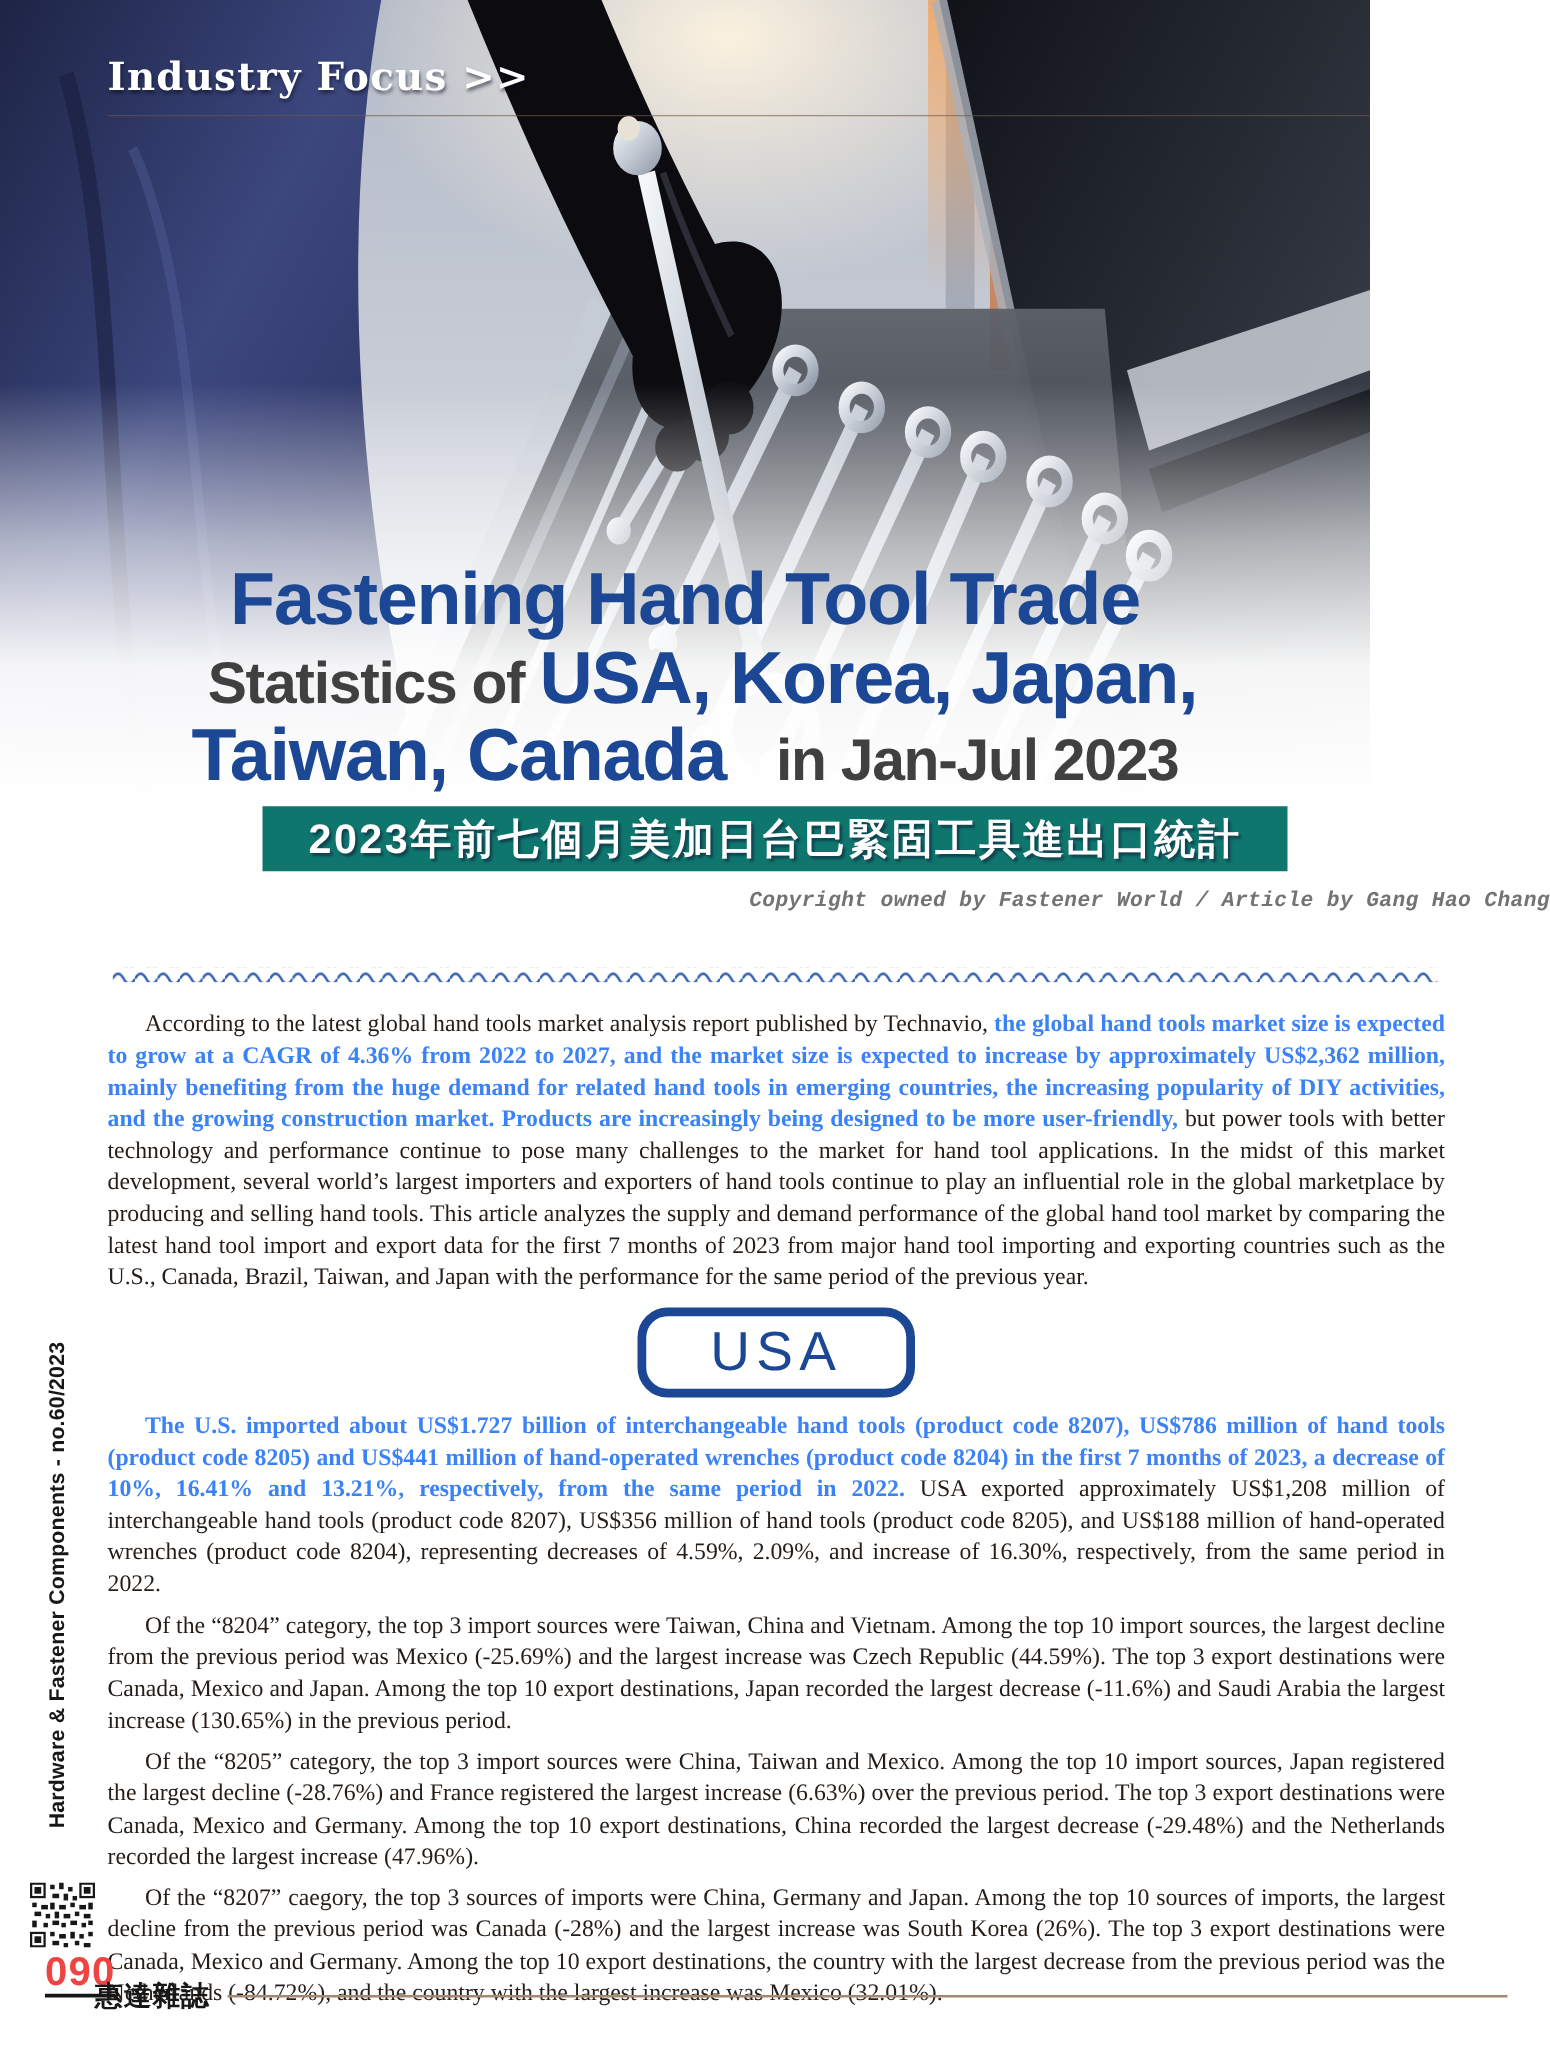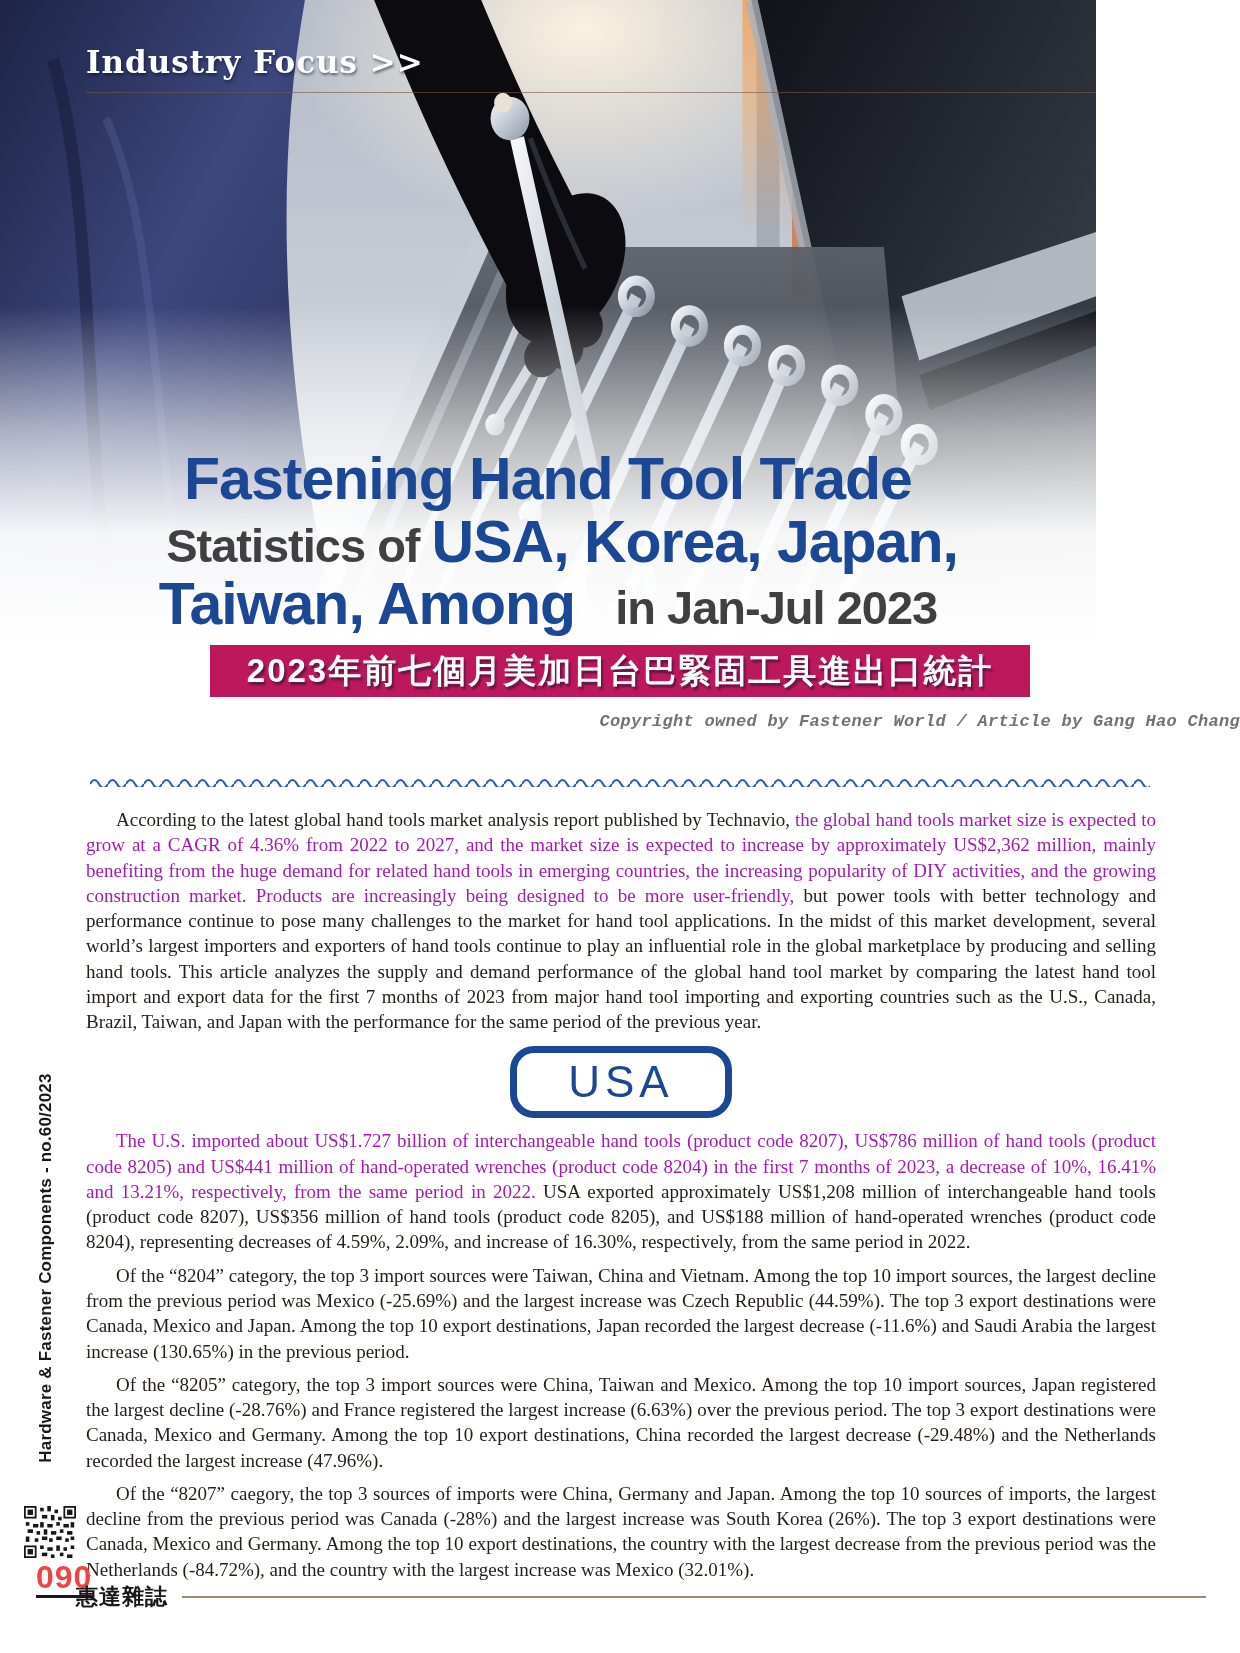--- a/index.html
+++ b/index.html
@@ -22,38 +22,38 @@
   .headline{
     position:absolute;left:0;right:0;bottom:4px;text-align:center;
     font-family:"Liberation Sans", sans-serif;font-weight:bold;line-height:1.06;
     letter-spacing:-1px;
   }
   .headline .row{display:block;}
   .t-blue{color:#1c4795;font-size:59px;}
   .t-dark{color:#404040;font-size:47px;margin-left:28px;}
   
   .zh-banner{
-    width:820px;height:52px;margin:5px auto 0 auto;background:#be185d;
+    width:820px;height:52px;margin:5px auto 0 auto;background:#0f766e;
     display:flex;align-items:center;justify-content:center;
     font-family:"Liberation Sans", sans-serif;font-weight:bold;
     font-size:33px;color:#ffffff;letter-spacing:2px;
     text-shadow:2px 3px 2px rgba(15,15,45,.5);
   }
   .byline{
     margin-top:15px;text-align:right;font-family:Liberation Mono, monospace;
     font-style:italic;font-weight:bold;font-size:17px;color:#737373;letter-spacing:.3px;
   }
   .wave-wrap{margin:42px 86px 0 90px;height:12px;}
   
   .main{padding:22px 84px 0 86px;}
   .main p{
     margin:0 0 8px 0;font-size:19px;line-height:1.33;text-align:justify;
     text-indent:30px;color:#241d18;
   }
-  .hl{font-weight:normal;color:#a21caf;}
+  .hl{font-weight:bold;color:#3b82f6;}
   .usa-badge{
     width:208px;height:58px;margin:12px auto 10px auto;
     border:7px solid #1c4795;border-radius:24px;background:#ffffff;
     display:flex;align-items:center;justify-content:center;
     font-family:"Liberation Sans", sans-serif;font-weight:normal;
     font-size:44px;color:#1c4795;letter-spacing:5px;
   }
   
   .mag-vertical{
     position:absolute;left:46px;top:1268px;
@@ -214,21 +214,21 @@
   <div class="industry-line"></div>
 
   <div class="headline">
     <span class="row">
       <span class="t-blue">Fastening Hand Tool Trade</span>
     </span>
     <span class="row">
       <span class="t-dark">Statistics of </span><span class="t-blue">USA, Korea, Japan,</span>
     </span>
     <span class="row">
-      <span class="t-blue">Taiwan, Among</span><span class="t-dark"> in Jan-Jul 2023</span>
+      <span class="t-blue">Taiwan, Canada</span><span class="t-dark"> in Jan-Jul 2023</span>
     </span>
   </div>
 </div>
 
 <div class="zh-banner">2023年前七個月美加日台巴緊固工具進出口統計</div>
 
 <div class="byline">Copyright owned by Fastener World / Article by Gang Hao Chang</div>
 
 <div class="wave-wrap">
   <svg width="1060" height="12">

